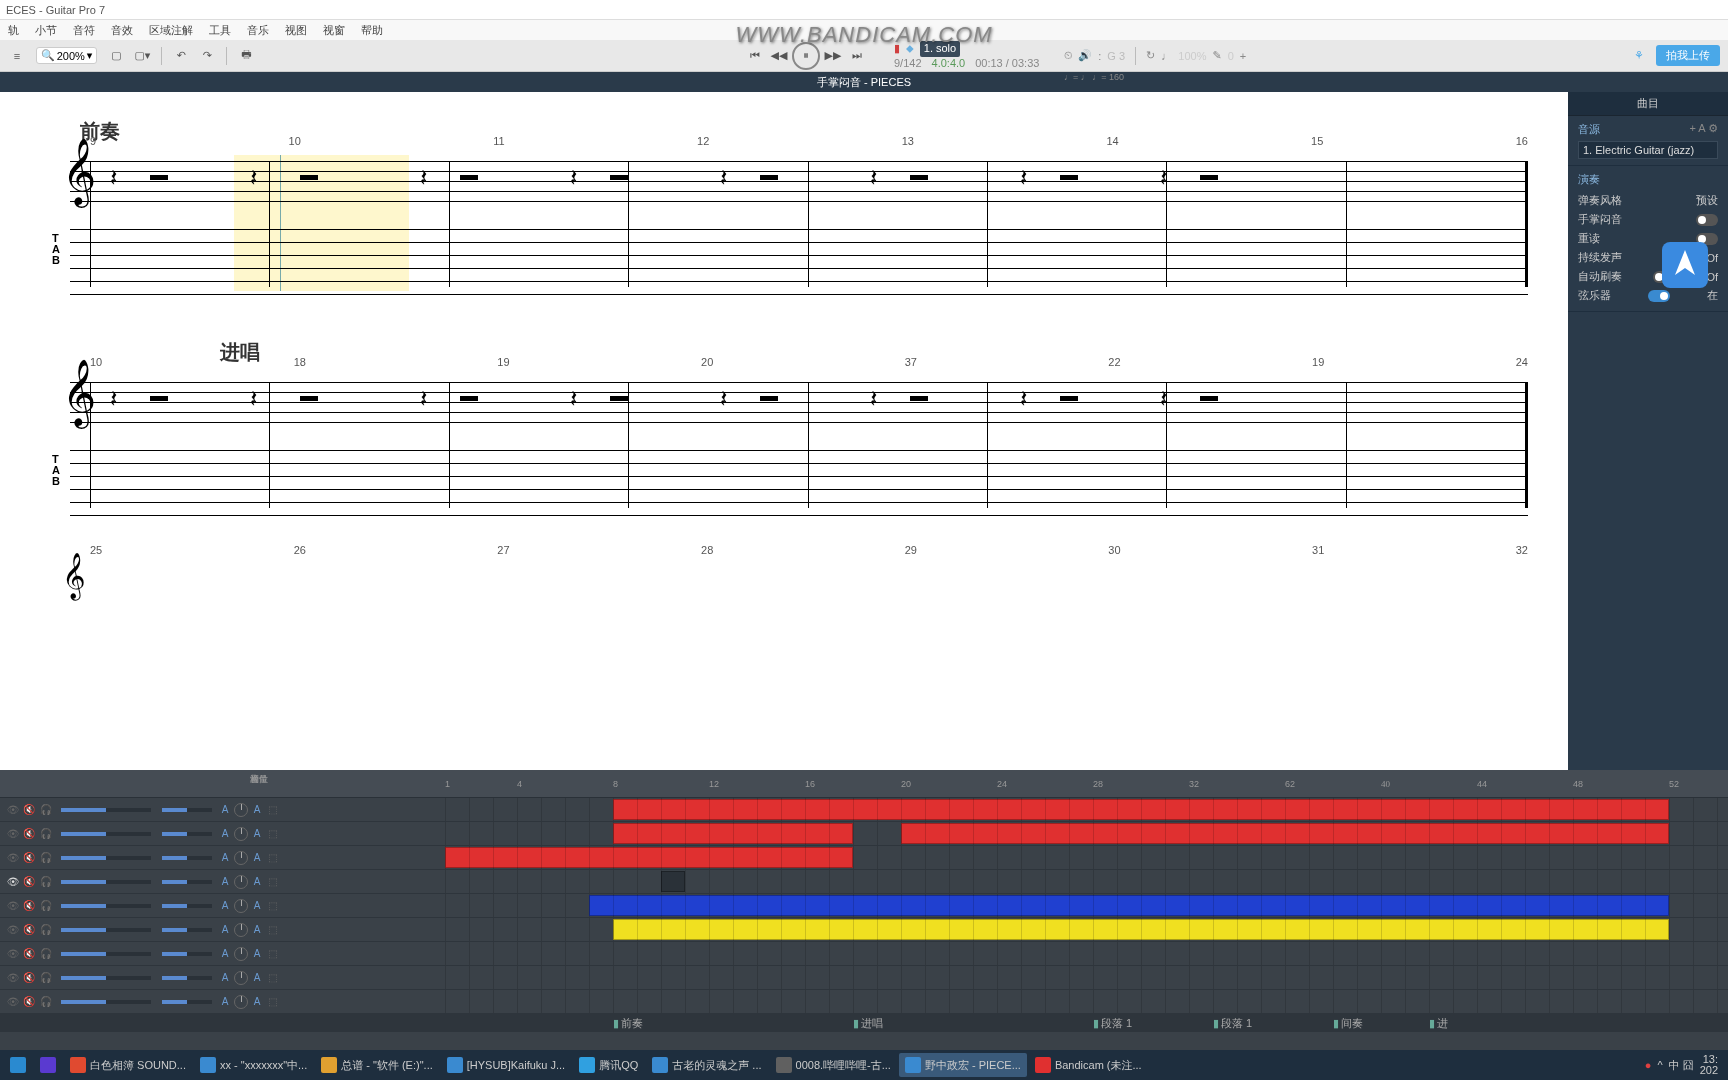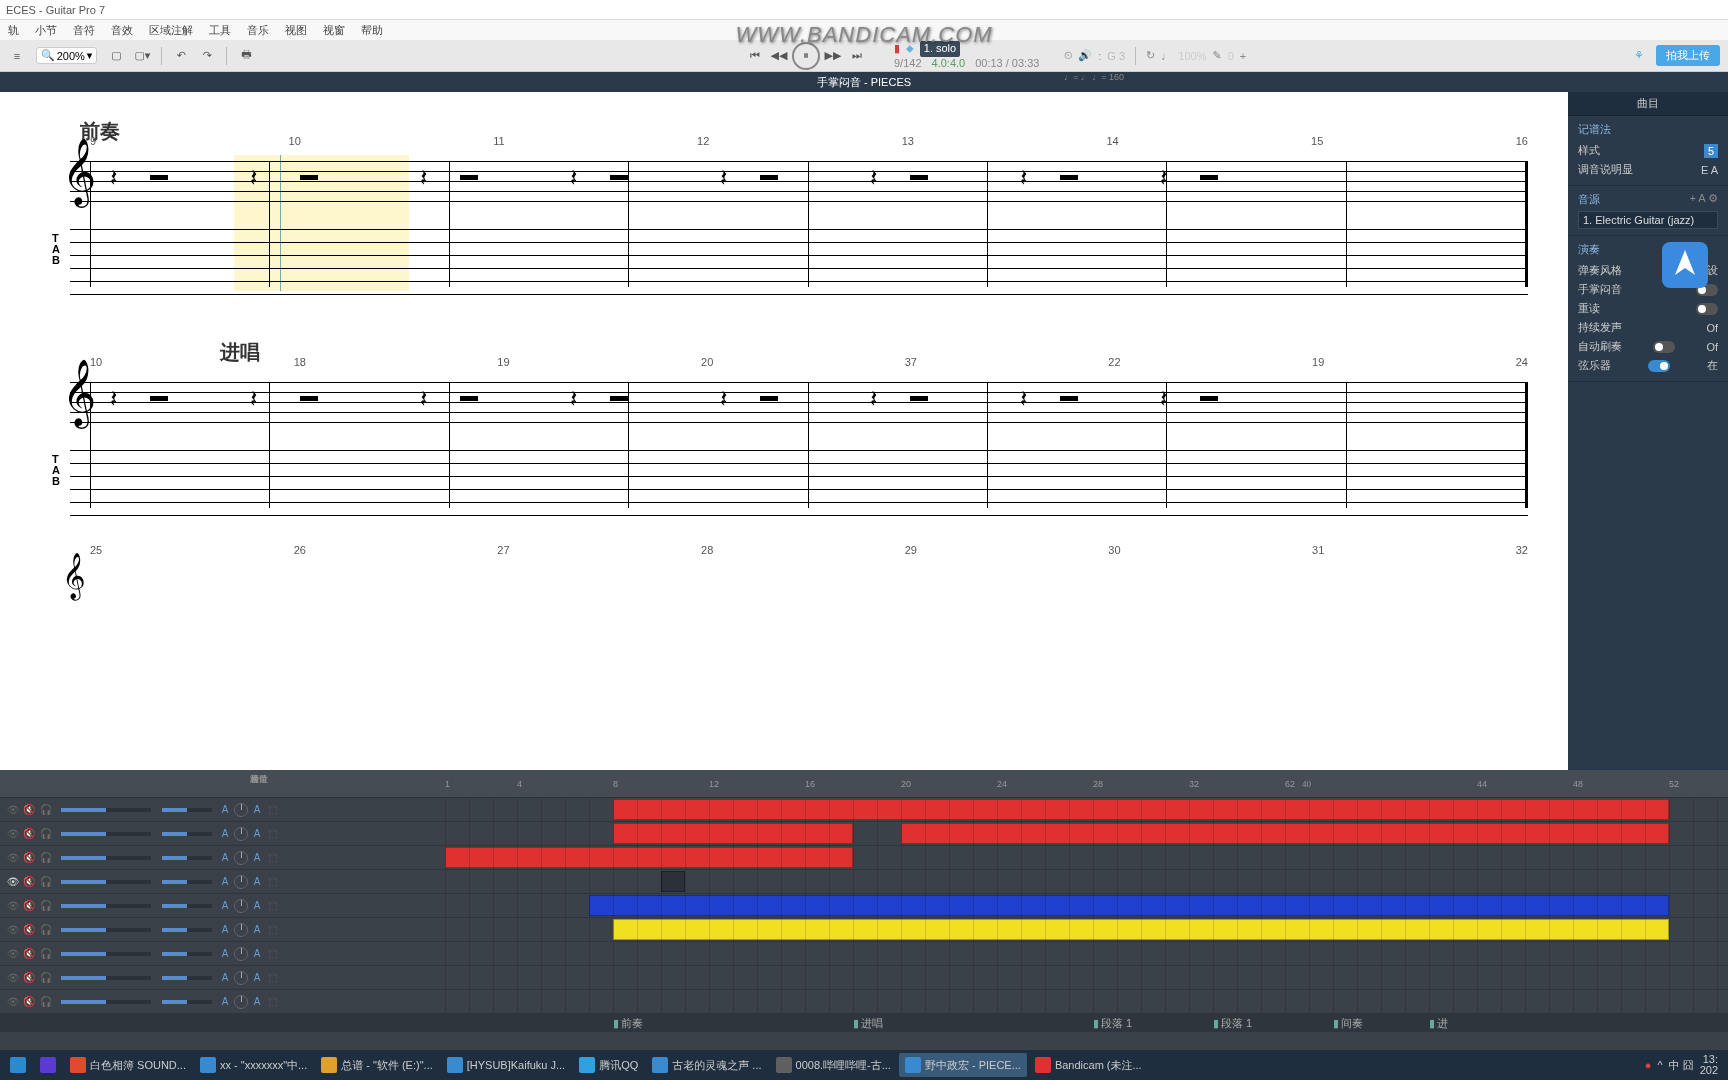--- a/index.html
+++ b/index.html
@@ -315,31 +315,20 @@
             <span>31</span>
             <span>32</span>
         </div>
       </div>
     </div>
   </div>
 
   <div class="right-panel">
     <div class="rp-tab">曲目</div>
     <div class="rp-section">
-      <div class="rp-title">记谱法</div>
-      <div class="rp-row">
-          <span>样式</span>
-          <span style="background:#3a8ad0;color:#fff;padding:1px 4px">5</span>
-        </div>
-      <div class="rp-row">
-          <span>调音说明显</span>
-          <span>E A</span>
-        </div>
-    </div>
-    <div class="rp-section">
       <div class="rp-title" style="display:flex;justify-content:space-between">
           <span>音源</span>
           <span style="color:#888">+ A ⚙</span>
         </div>
       <div class="rp-field" style="color:#ddd">1. Electric Guitar (jazz)</div>
     </div>
     <div class="rp-section">
       <div class="rp-title">演奏</div>
       <div class="rp-row">
           <span>弹奏风格</span>
@@ -386,21 +375,21 @@
   <span style="left: 445px;">1</span>
       <span style="left: 517px;">4</span>
       <span style="left: 613px;">8</span>
       <span style="left: 709px;">12</span>
       <span style="left: 805px;">16</span>
       <span style="left: 901px;">20</span>
       <span style="left: 997px;">24</span>
       <span style="left: 1093px;">28</span>
       <span style="left: 1189px;">32</span>
       <span style="left: 1285px;">62</span>
-      <span style="left: 1302px; font-family: Liberation Serif, serif;">40</span>
+      <span style="left: 1381px; font-family: Liberation Serif, serif;">40</span>
       <span style="left: 1477px;">44</span>
       <span style="left: 1573px;">48</span>
       <span style="left: 1669px;">52</span>
     </div>
   <div>
       <div class="track-row">
         <div class="track-ctrl">
           <span class="tc-icon ">👁</span>
   <span class="tc-icon">🔇</span>
   <span class="tc-icon">🎧</span>

